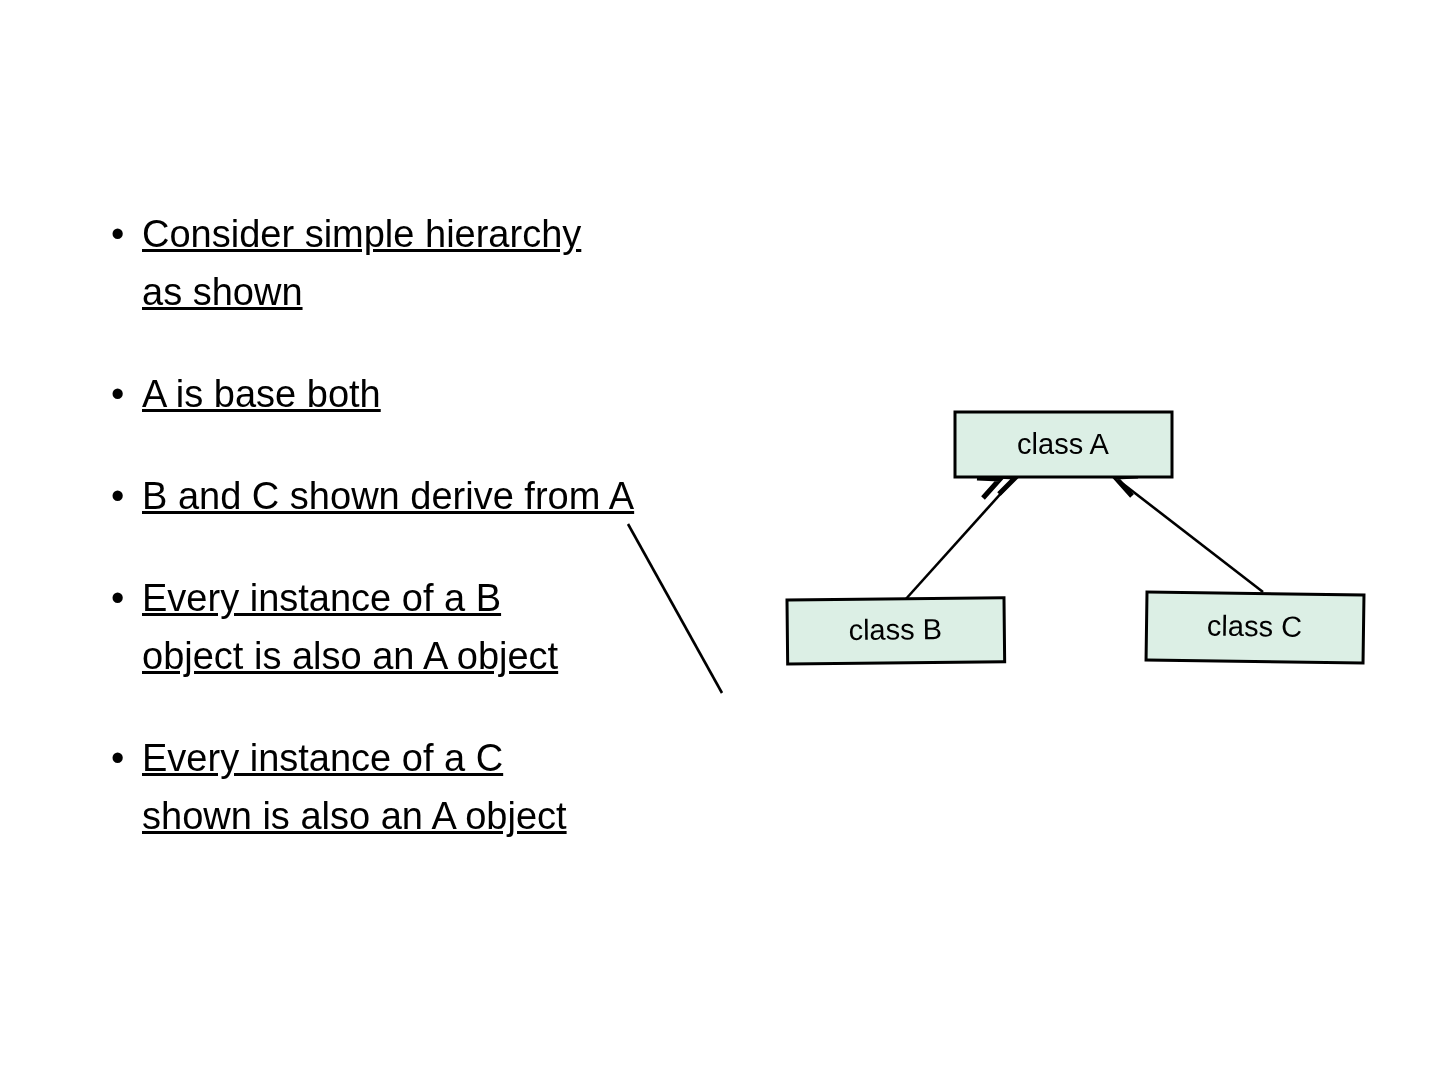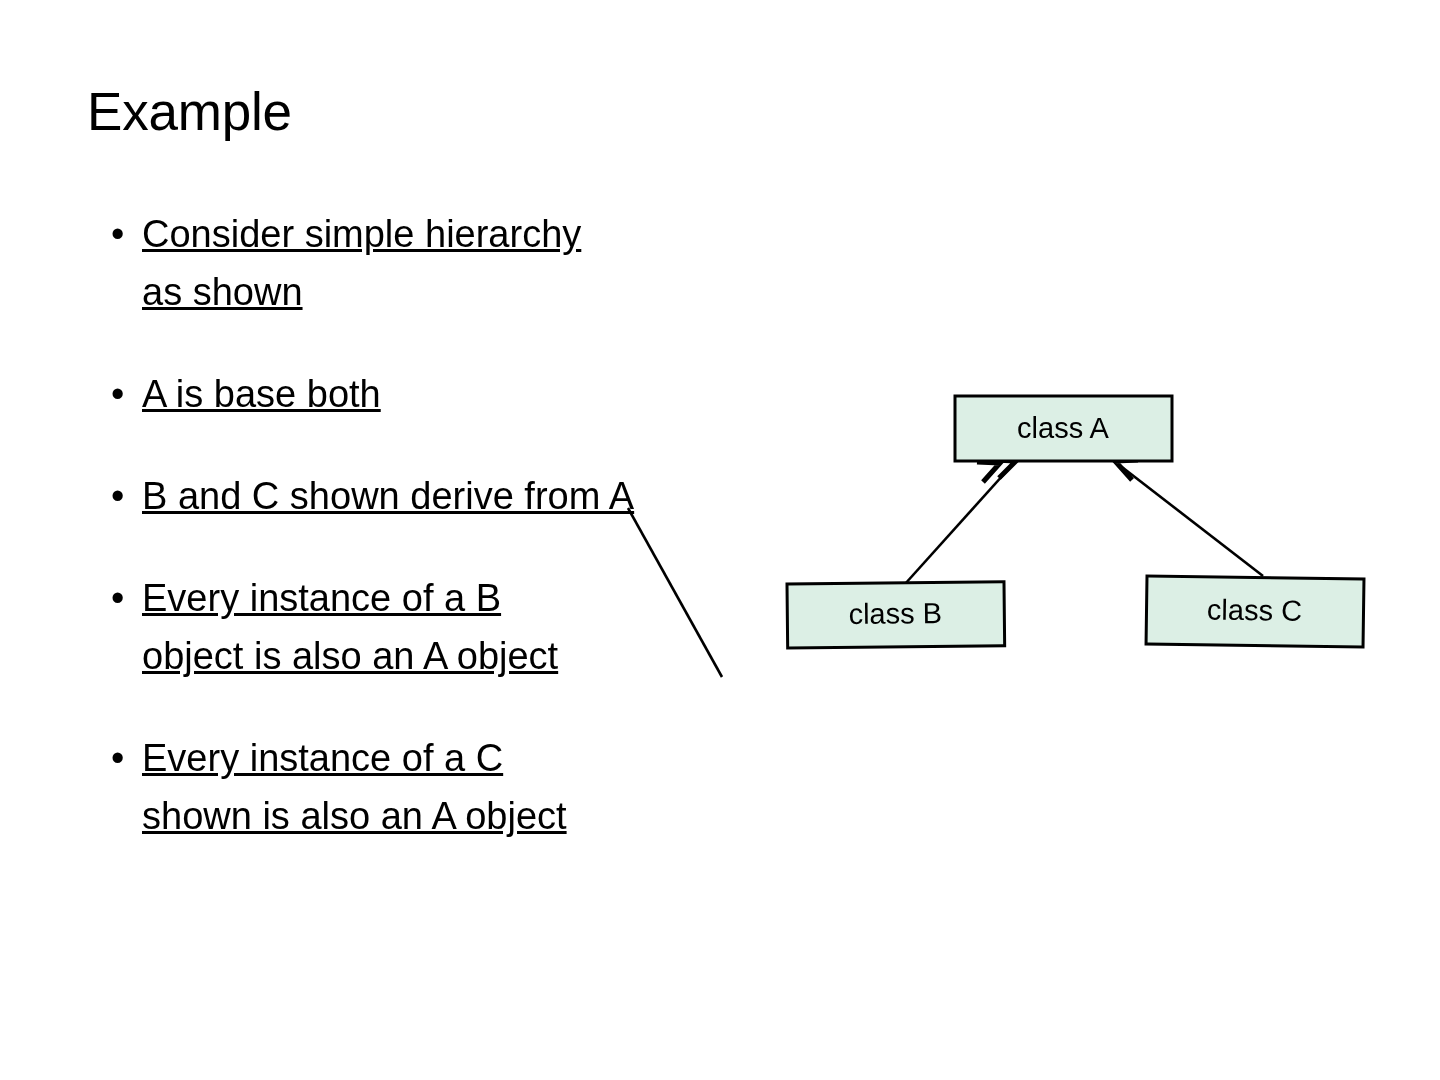--- a/index.html
+++ b/index.html
@@ -61,21 +61,21 @@
     line-height: 58px;
     color: #000000;
     white-space: pre-line;
     text-decoration: underline;
   }
 
   
   #class-diagram {
     position: absolute;
     left: 760px;
-    top: 370px;
+    top: 386px;
     width: 640px;
     height: 300px;
   }
   #diagram-svg {
     position: absolute;
     left: 0;
     top: 0;
     width: 640px;
     height: 300px;
     overflow: visible;
@@ -86,21 +86,20 @@
     fill: #000000;
     text-anchor: middle;
     dominant-baseline: middle;
   }
 </style>
 </head>
 <body>
 
 <div id="slide">
 
-  <div id="slide-title">Example</div>
 
   <div id="bullet-list">
 
     <div class="bullet-item">
       <span class="bullet-marker">•</span>
       <span class="bullet-text">Consider simple hierarchy
 as shown</span>
     </div>
 
     <div class="bullet-item">

